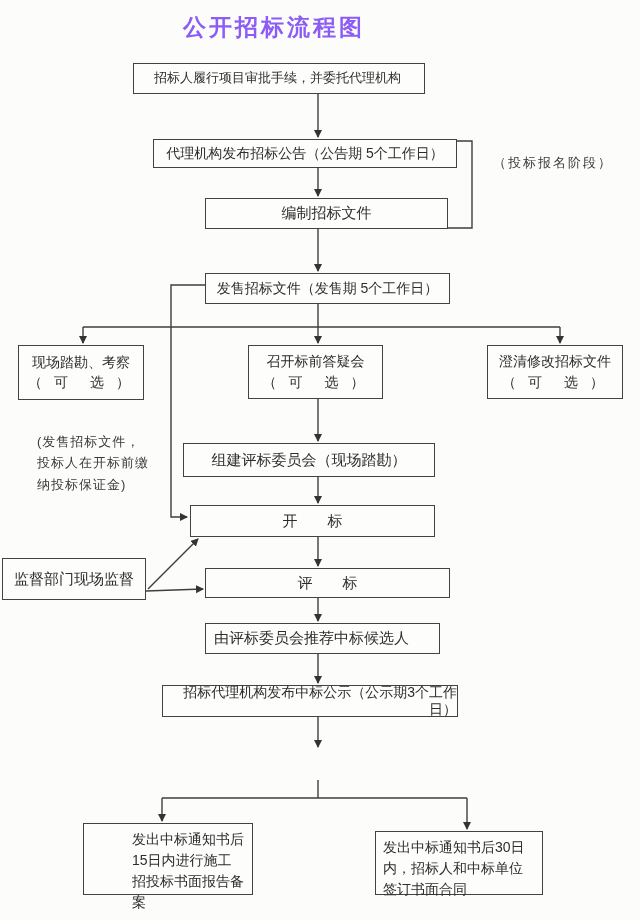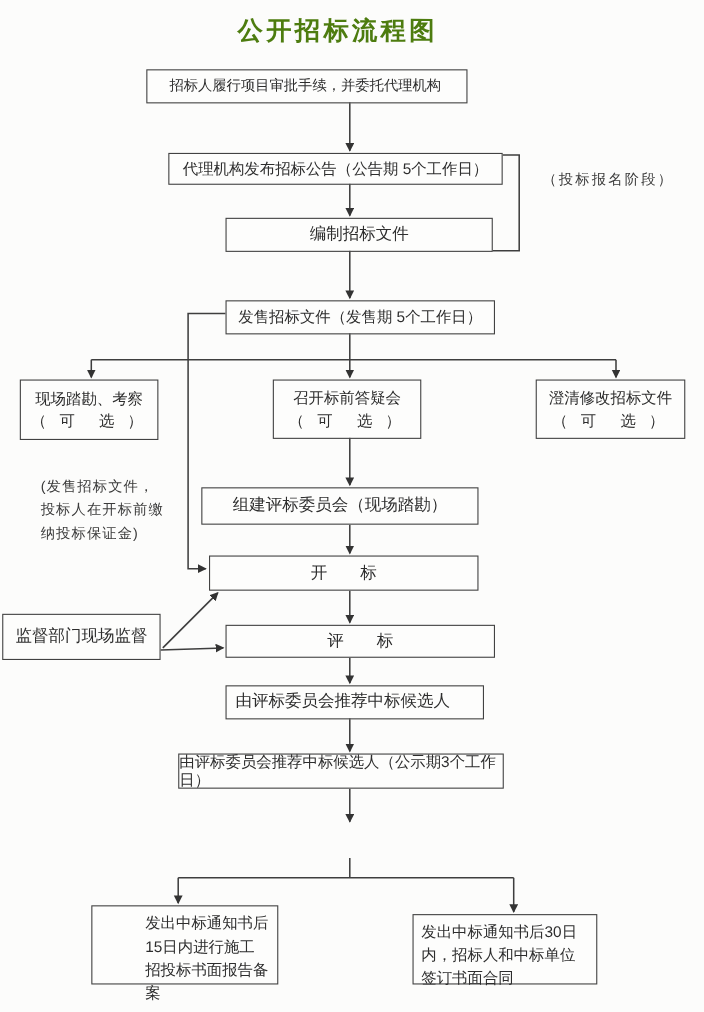--- a/index.html
+++ b/index.html
@@ -14,34 +14,33 @@
     margin:0 auto;
     background:#fcfcfb;
     overflow:hidden;
   }
   .page-title{
     position:absolute;
     left:0; top:12px; width:548px;
     text-align:center;
     font-size:23px;
     font-weight:bold;
-    color:#4d7c0f;
+    color:#8b5cf6;
     letter-spacing:3px;
-    margin-left:33px;
   }
   .node{
     position:absolute;
     box-sizing:border-box;
     border:1px solid #424242;
     color:#2d2d2d;
     font-size:14px;
     display:flex;
     align-items:center;
     justify-content:center;
-    text-align:left;
+    text-align:right;
     line-height:1.25;
     background:rgba(255,255,255,0.35);
   }
   .node--two-line{flex-direction:column;}
   .node--two-line .sub{margin-top:3px;letter-spacing:4px;}
   .node--para{
     display:block;
     text-align:left;
     padding:5px 7px;
     line-height:1.5;
@@ -146,21 +145,21 @@
 
   <div class="node" style="left:205px;top:568px;width:245px;height:30px;font-size:15px;">
     <span>评　　标</span>
   </div>
 
   <div class="node node--left" style="left:205px;top:623px;width:235px;height:31px;padding-left:8px;font-size:15px;">
     <span>由评标委员会推荐中标候选人</span>
   </div>
 
   <div class="node" style="left:162px;top:685px;width:296px;height:32px;">
-    <span>由评标委员会推荐中标候选人（公示期3个工作日）</span>
+    <span>招标代理机构发布中标公示（公示期3个工作日）</span>
   </div>
 
 
   <div class="node node--para" style="left:83px;top:823px;width:170px;height:72px;padding-left:48px;">
     <span>发出中标通知书后15日内进行施工招投标书面报告备案</span>
   </div>
 
   <div class="node node--para" style="left:375px;top:831px;width:168px;height:64px;">
     <span>发出中标通知书后30日内，招标人和中标单位签订书面合同</span>
   </div>

